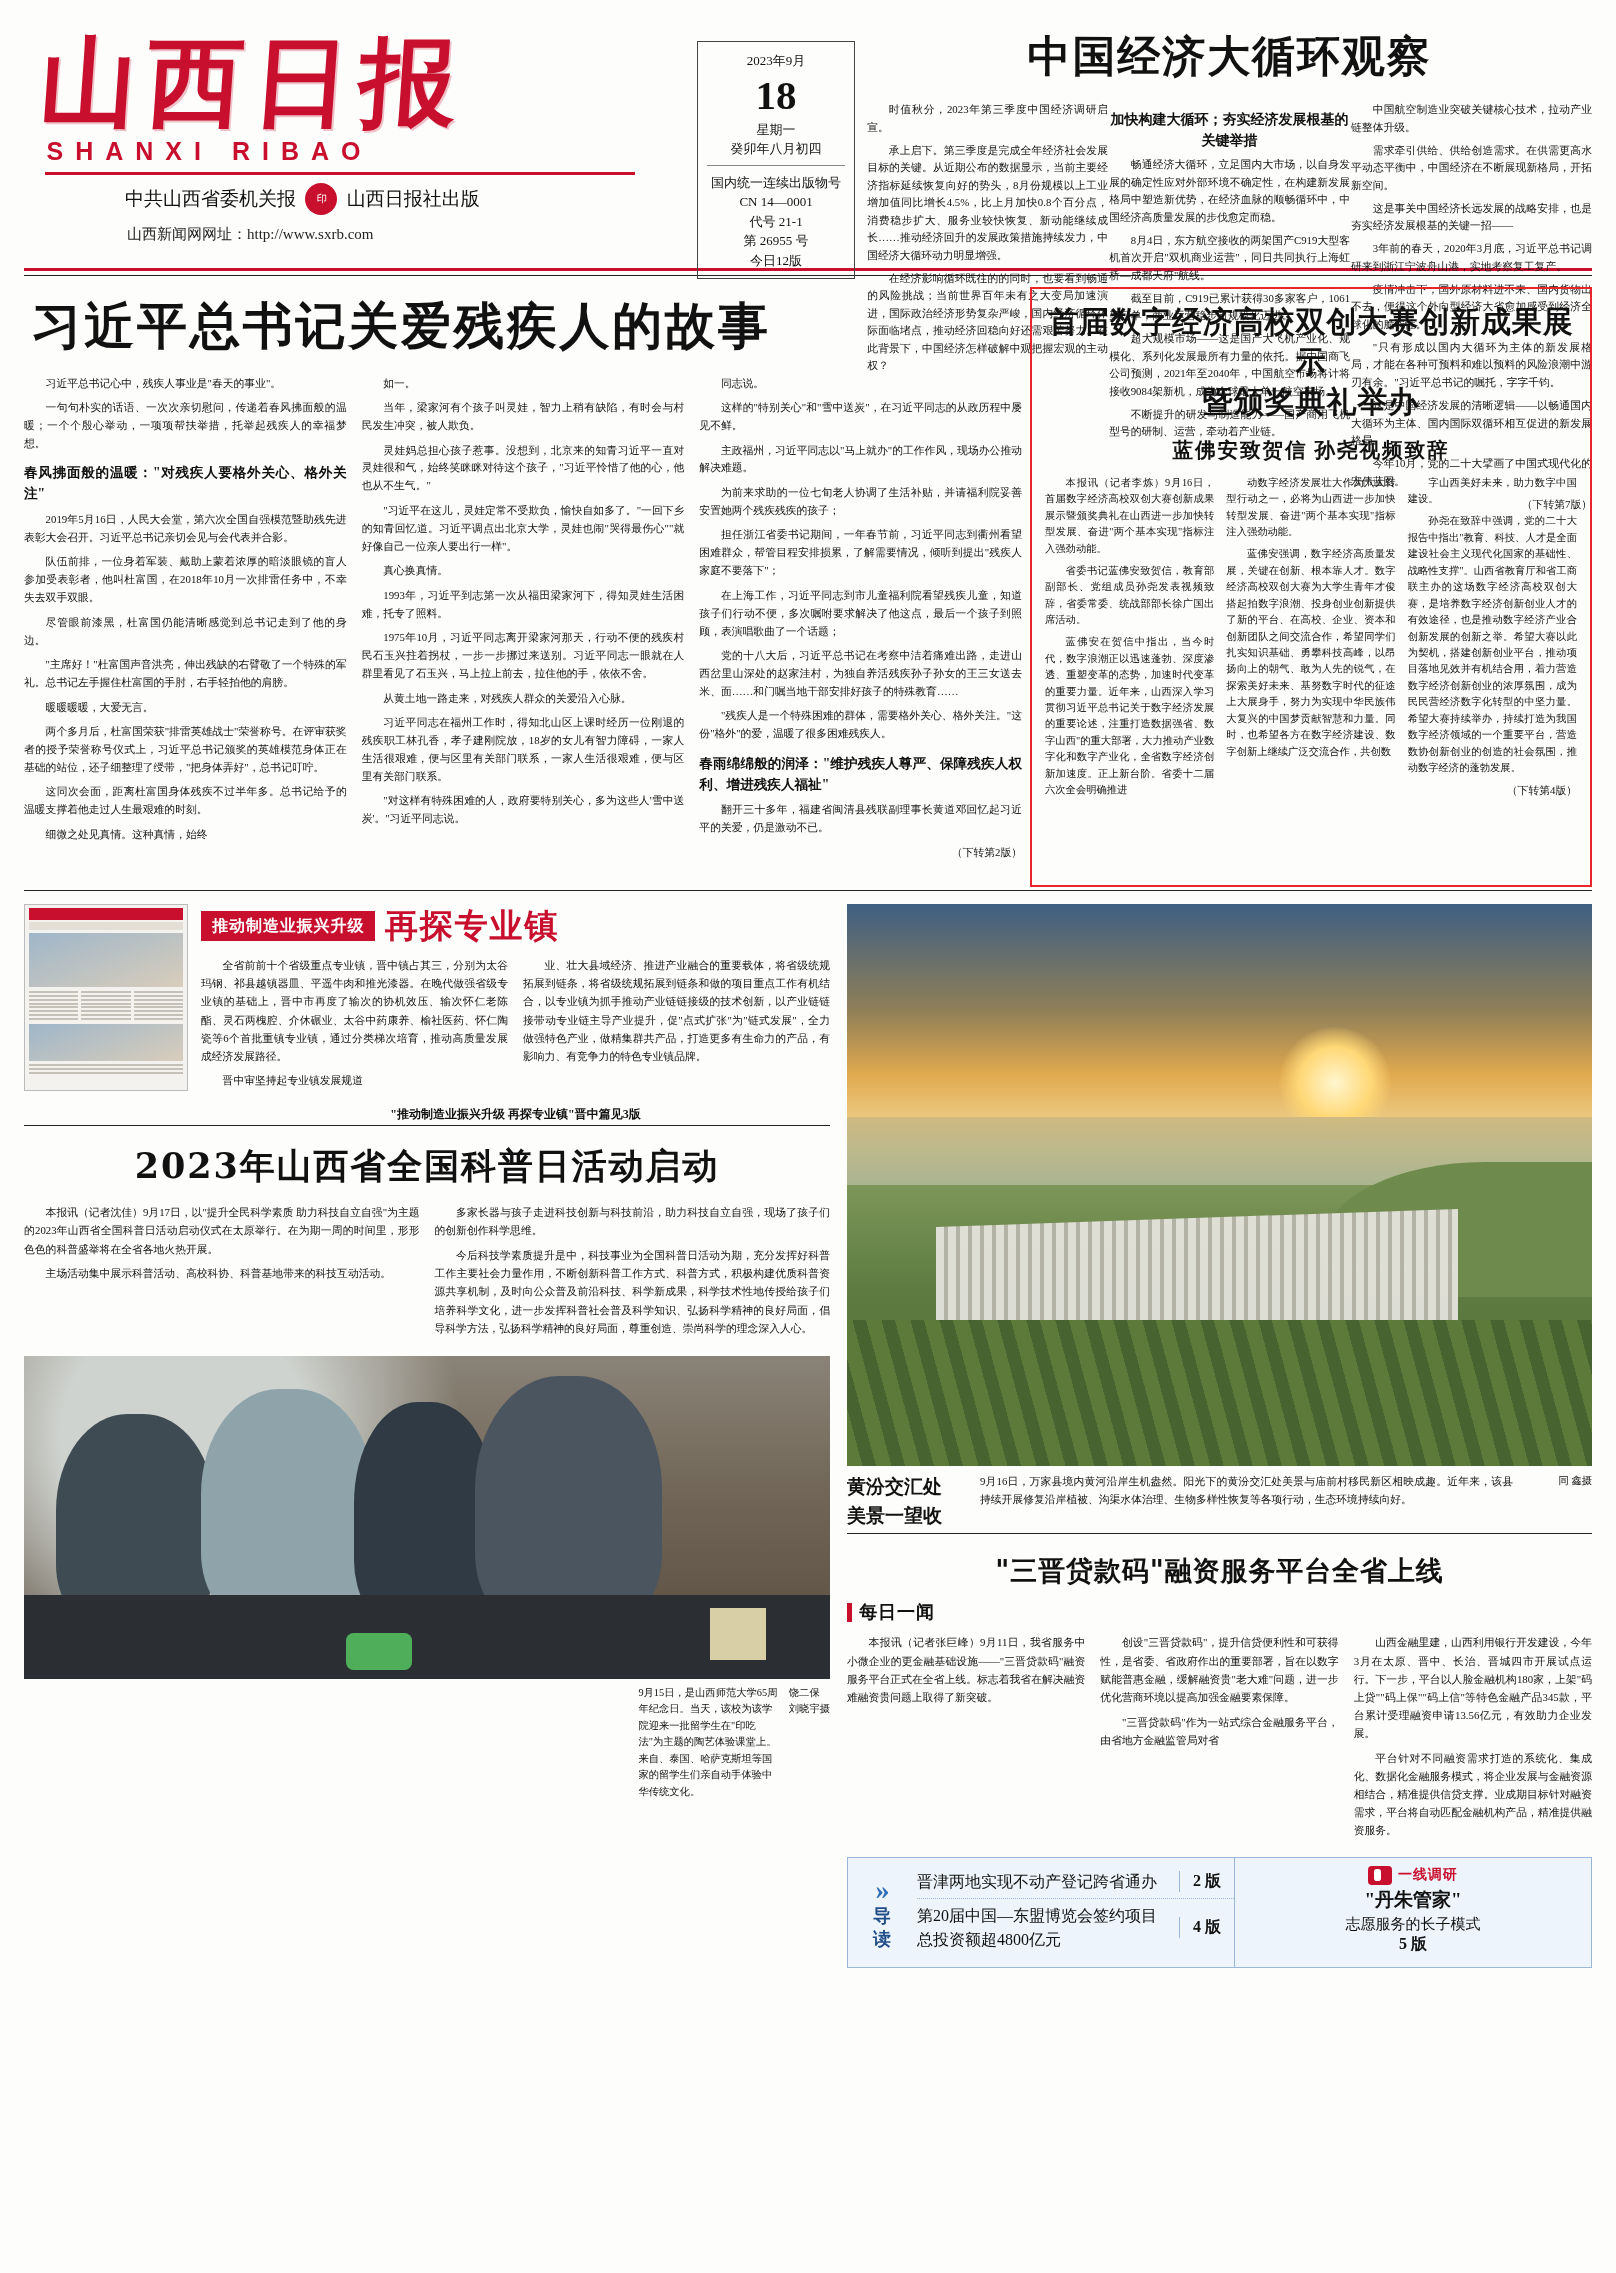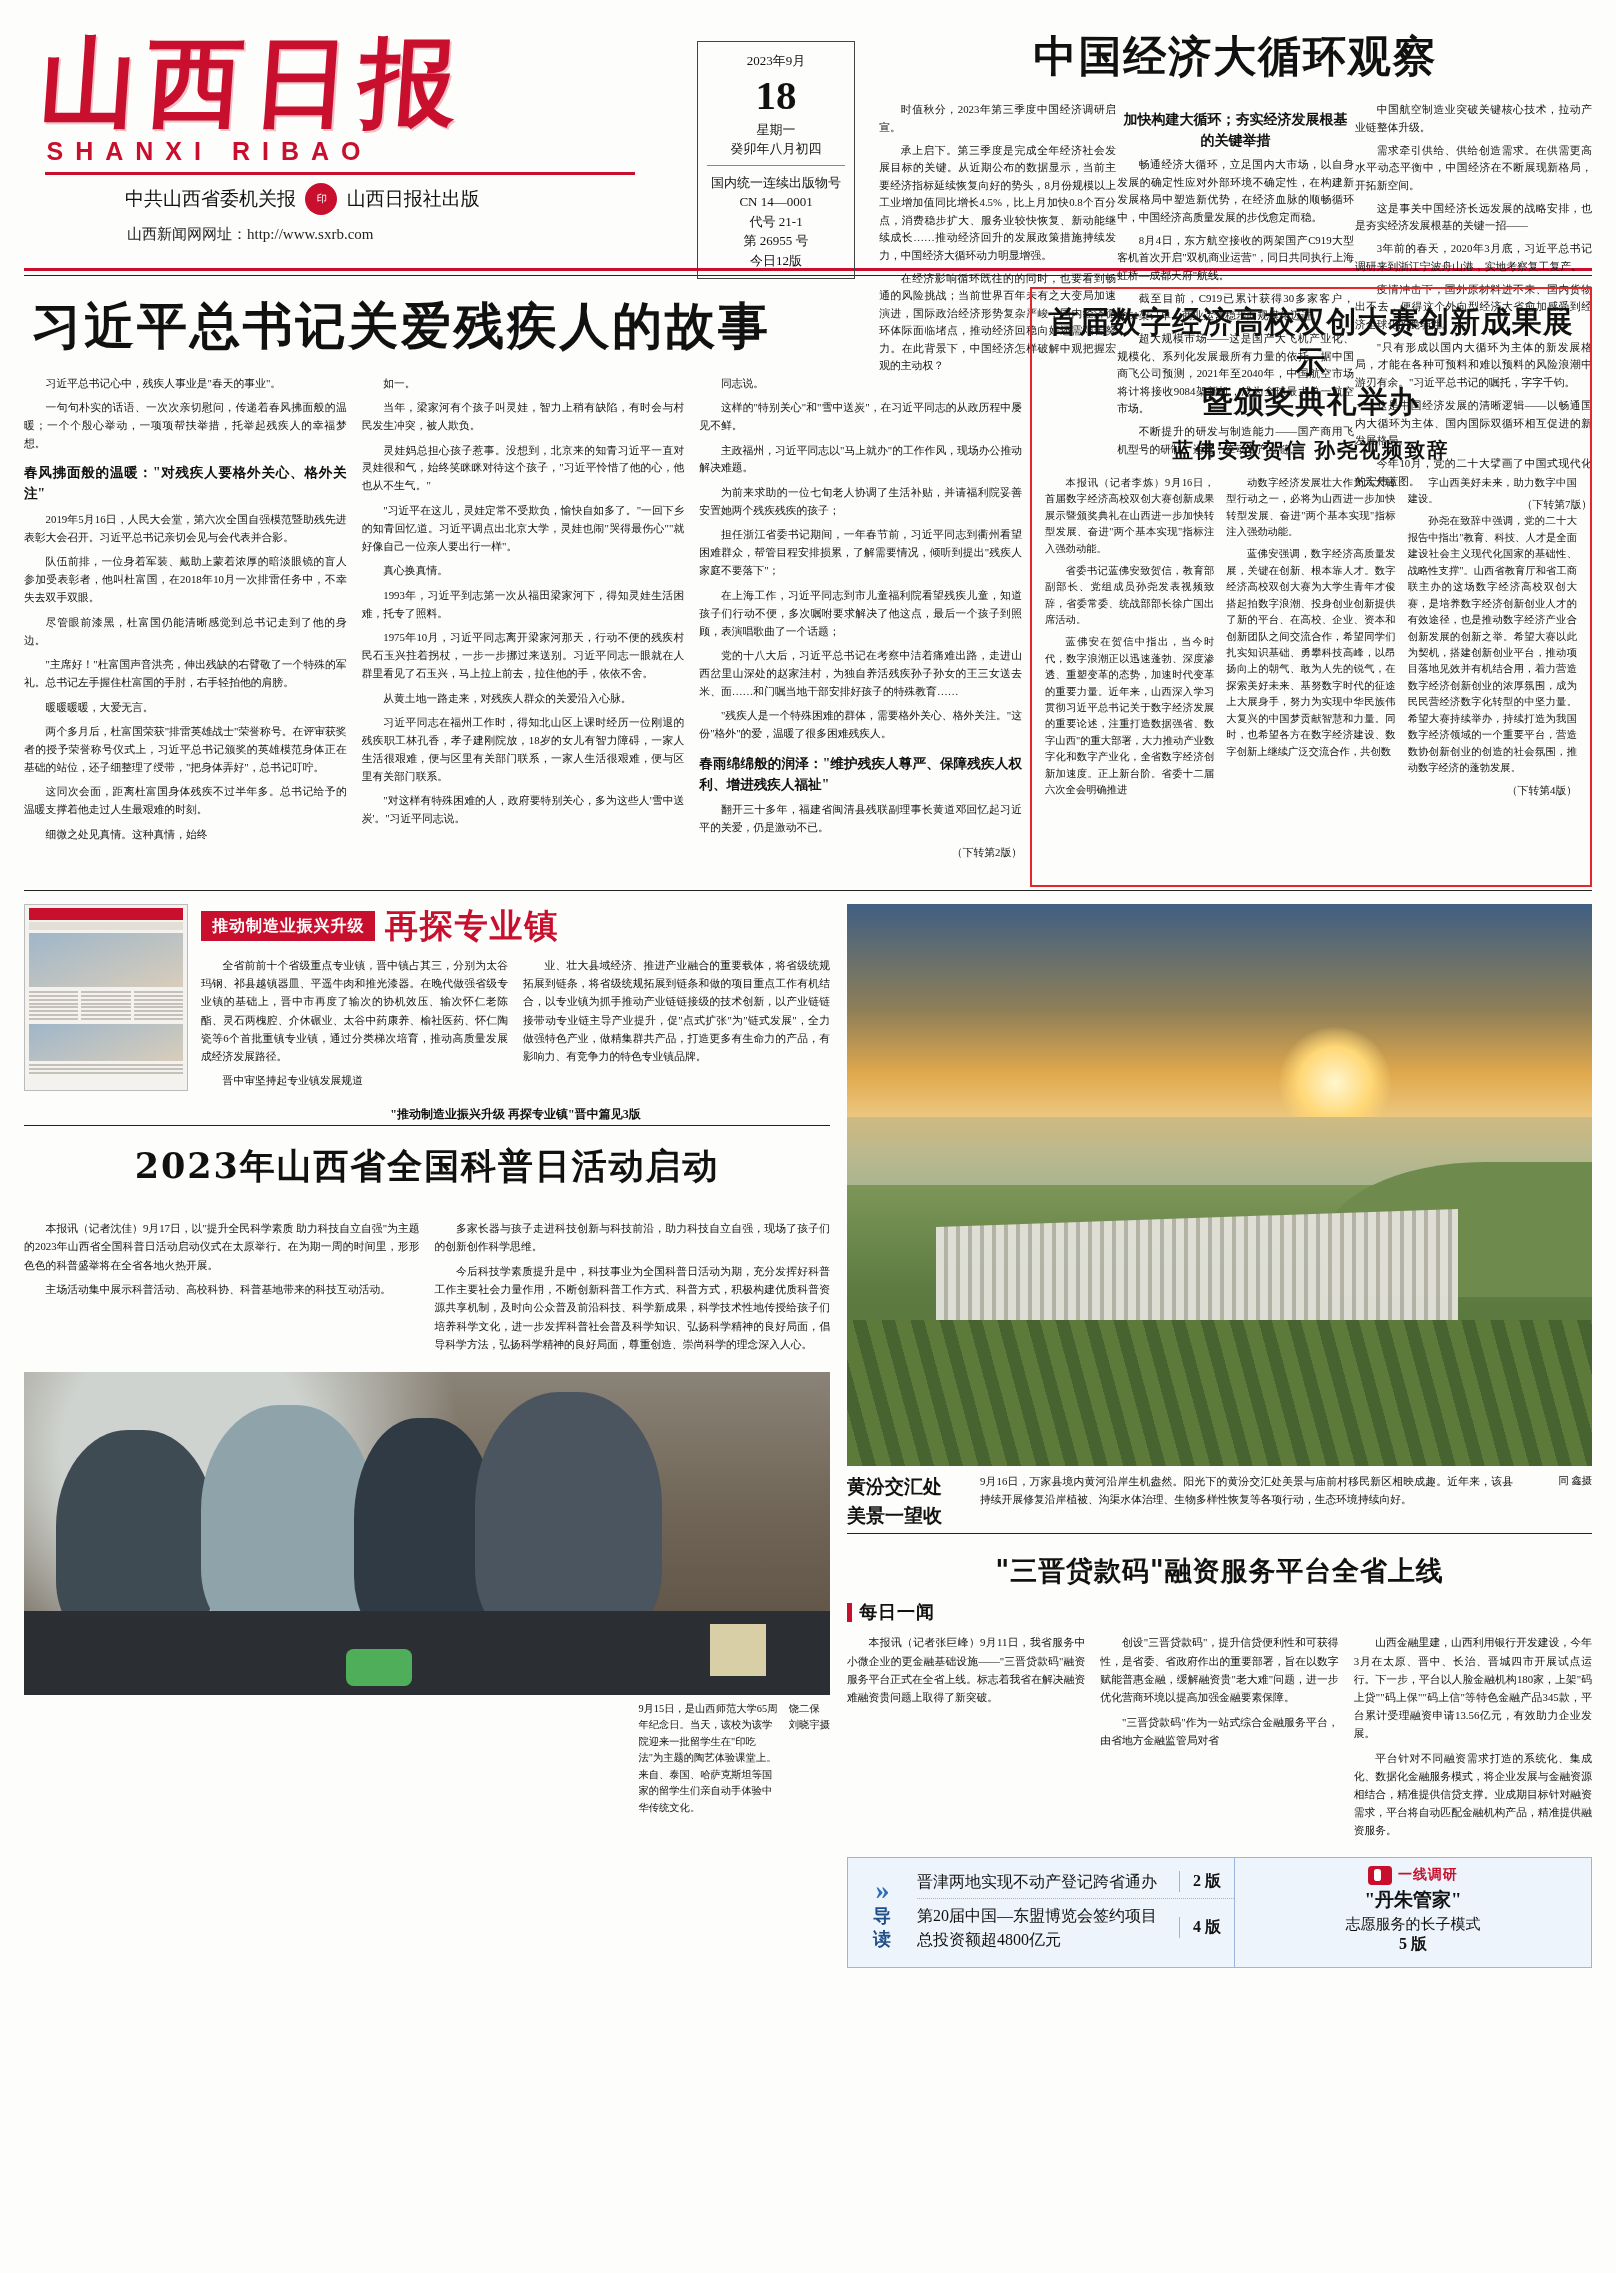--- a/index.html
+++ b/index.html
@@ -39,21 +39,21 @@
 
   .mh-date{
     width:145px;margin-left:17px;margin-top:24px;
     border:0.9px solid #444;padding:9.4px 5.6px 7.5px;text-align:center;
     font-size:14px;line-height:1.5;
   }
   .mh-date .big{font-size:41px;font-weight:bold;line-height:1.1;margin:1.9px 0;}
   .mh-date .row{font-size:13px;}
   .mh-date .sep{border-top:0.9px solid #888;margin:6.6px 3.7px;}
 
-  .mh-right{flex:1;margin-left:24px;}
+  .mh-right{flex:1;margin-left:12px;}
   .mh-headline{
     font-size:43px;font-weight:bold;text-align:center;letter-spacing:1.9px;
     font-family:"DejaVu Serif", serif;margin-top:11.2px;
   }
   .mh-cols{display:flex;gap:1px;margin-top:15px;font-size:10.8px;line-height:1.62;text-align:justify;}
   .mh-cols > div{flex:1;}
   .mh-cols p{margin:0 0 5.6px;text-indent:2em;}
   .sub-h{font-size:14px;font-weight:bold;text-align:center;margin:7.5px 0 5.6px;line-height:1.5;}
 
   .hr-red{height:2.8px;background:#c8102e;margin:9.4px 0 3.7px;}
@@ -109,21 +109,21 @@
     padding:4.7px 11.2px;letter-spacing:0.9px;
   }
   .zt-big{font-size:33px;font-weight:bold;color:#c8102e;font-family:"DejaVu Serif",serif;letter-spacing:1.9px;}
   .zt-cols{display:flex;gap:15px;font-size:10.8px;line-height:1.68;text-align:justify;}
   .zt-cols > div{flex:1;}
   .zt-cols p{margin:0 0 6.6px;text-indent:2em;}
   .zt-note{text-align:center;font-size:12px;font-weight:bold;margin-top:9.4px;}
 
   .kp-title{
     font-size:35px;font-weight:bold;text-align:center;letter-spacing:1.9px;
-    font-family:"DejaVu Serif",serif;margin:17px 0 29px;
+    font-family:"DejaVu Serif",serif;margin:17px 0 13px;
   }
   .kp-cols{display:flex;gap:15px;font-size:10.8px;line-height:1.68;text-align:justify;}
   .kp-cols > div{flex:1;}
   .kp-cols p{margin:0 0 6.6px;text-indent:2em;}
 
   
   .photo-a{
     height:323px;margin-top:13px;position:relative;overflow:hidden;
     background:#6b5f52;
   }

